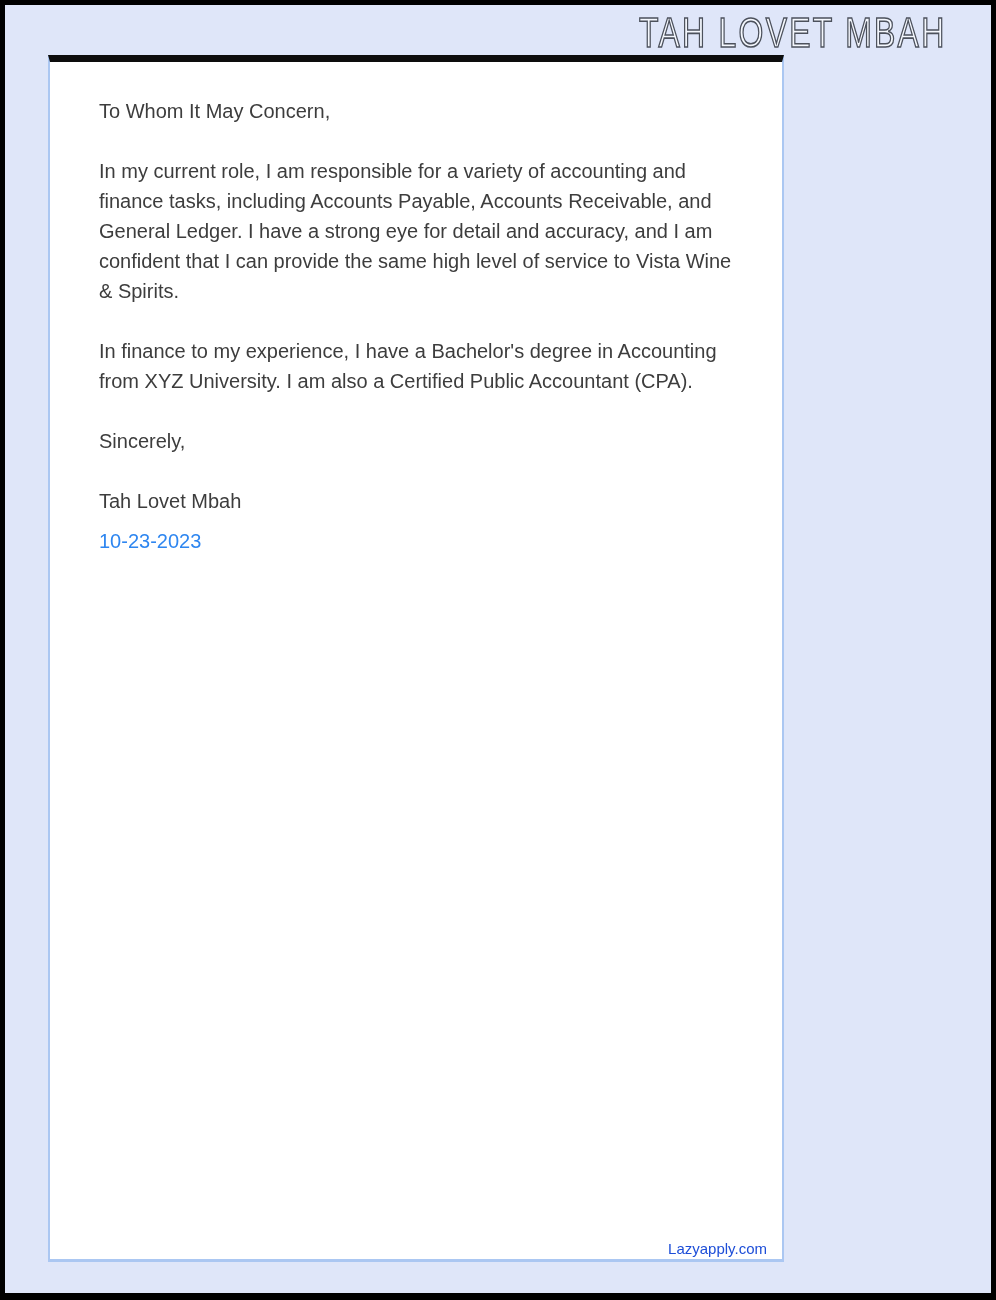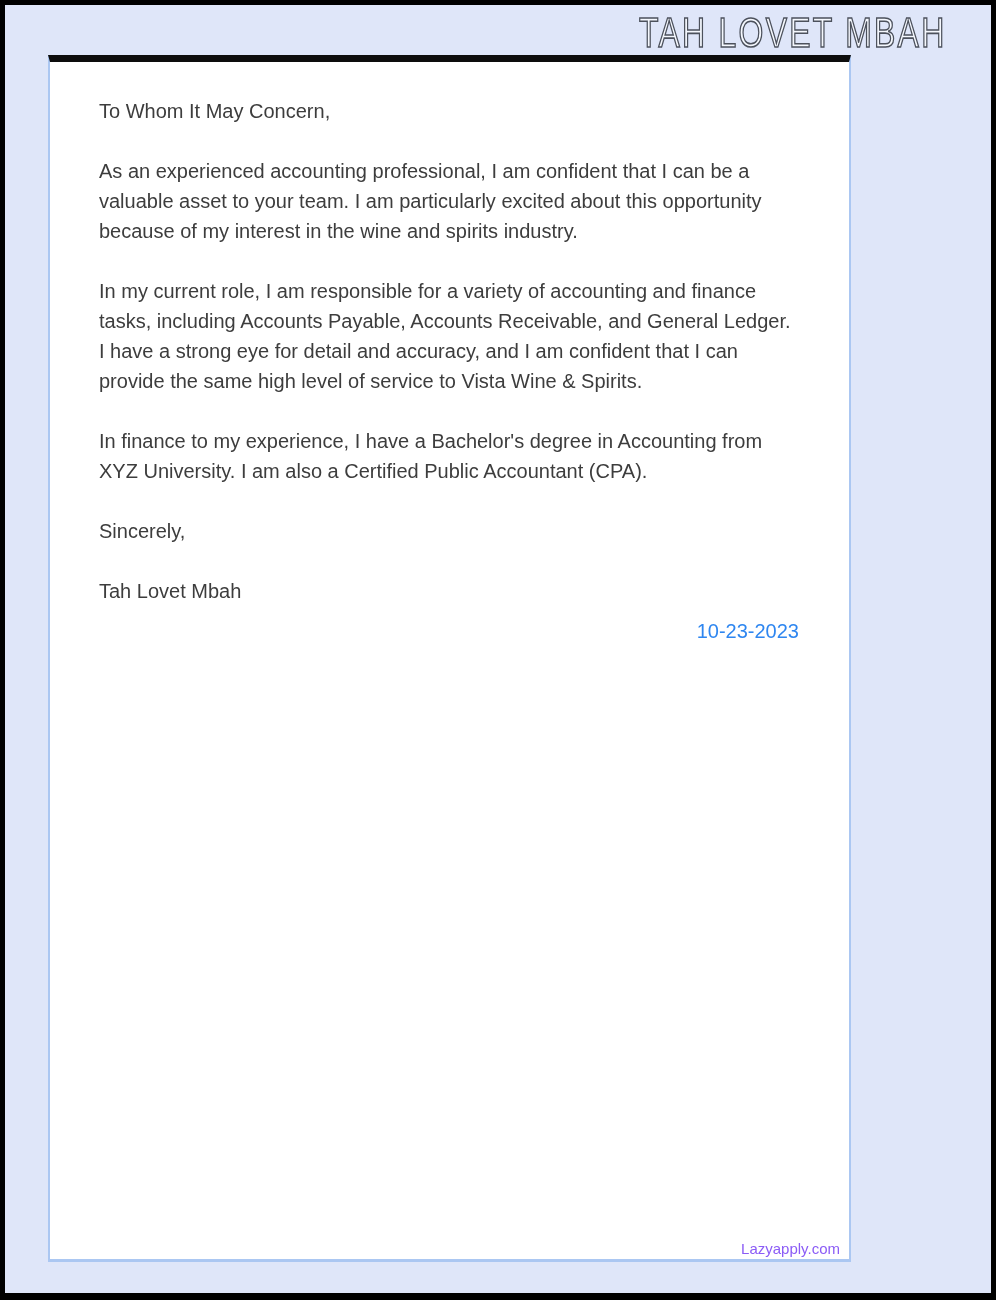--- a/index.html
+++ b/index.html
@@ -27,21 +27,21 @@
     white-space: nowrap;
     color: #f5f8fe;
     -webkit-text-stroke: 1.6px #4c515c;
     transform: scaleX(0.76);
     transform-origin: 100% 50%;
   }
   .document {
     position: absolute;
     left: 48px;
     top: 55px;
-    width: 803px;
+    width: 736px;
     height: 1207px;
     background: #ffffff;
     border-top: 7px solid #0d0d0d;
     border-left: 2px solid #abc7f2;
     border-right: 2px solid #abc7f2;
     border-bottom: 3px solid #abc7f2;
   }
   .letter-body {
     padding: 34px 50px 0 49px;
   }
@@ -49,41 +49,39 @@
     margin: 0 0 30px 0;
     font-size: 20px;
     line-height: 30px;
     color: #3d3d3d;
     font-weight: 400;
   }
   .letter-body p.signature { margin-bottom: 10px; }
   .letter-body p.date {
     color: #2e86f0;
     margin-bottom: 0;
-    text-align: right;
   }
   .watermark {
     position: absolute;
-    right: 9px;
+    right: 15px;
     bottom: 2px;
     font-size: 15px;
-    color: #8b5cf6;
+    color: #1d4ed8;
   }
 </style>
 </head>
 <body>
 
 <div class="page-bg"></div>
 
 <div class="header-title">TAH LOVET MBAH</div>
 
 <div class="document">
   <div class="letter-body">
     <p>To Whom It May Concern,</p>
-    <p>As an experienced accounting professional, I am confident that I can be a valuable asset to your team. I am particularly excited about this opportunity because of my interest in the wine and spirits industry.</p>
     <p>In my current role, I am responsible for a variety of accounting and finance tasks, including Accounts Payable, Accounts Receivable, and General Ledger. I have a strong eye for detail and accuracy, and I am confident that I can provide the same high level of service to Vista Wine &amp; Spirits.</p>
     <p>In finance to my experience, I have a Bachelor's degree in Accounting from XYZ University. I am also a Certified Public Accountant (CPA).</p>
     <p>Sincerely,</p>
     <p class="signature">Tah Lovet Mbah</p>
     <p class="date">10-23-2023</p>
   </div>
 
   <div class="watermark">Lazyapply.com</div>
 </div>
 

